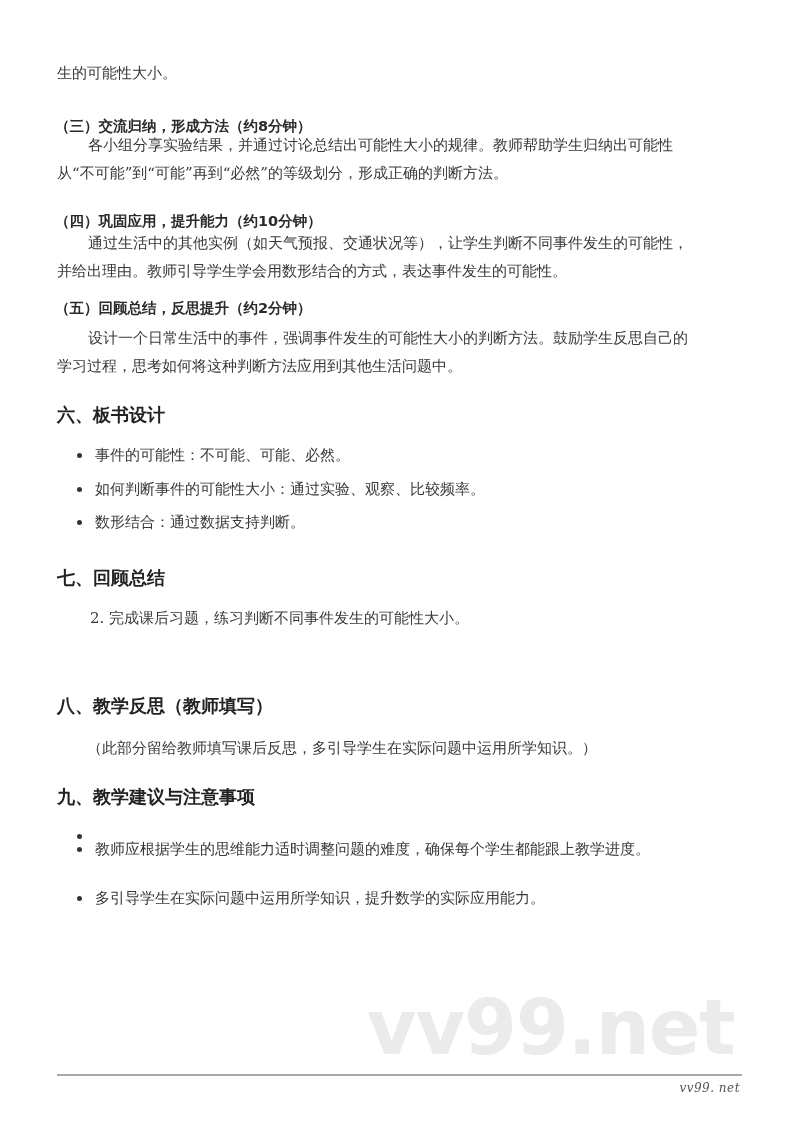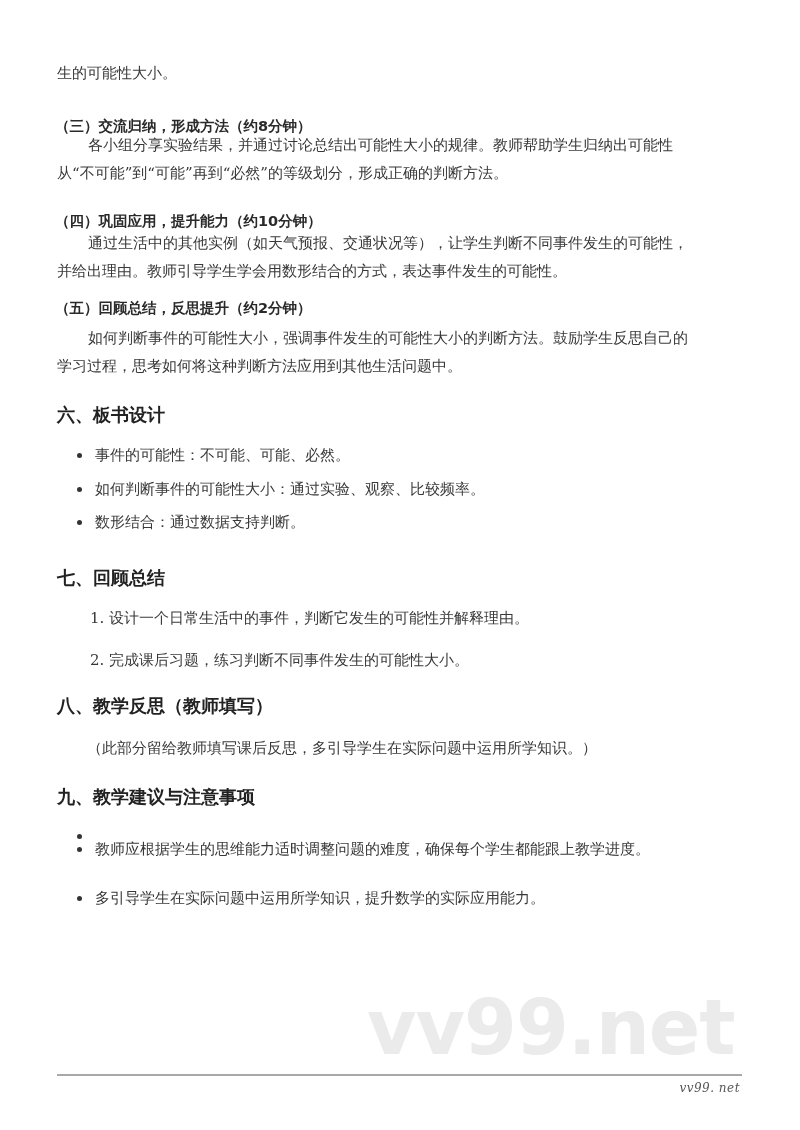--- a/index.html
+++ b/index.html
@@ -36,33 +36,32 @@
 
   <h3 class="sub-h abs" style="top:103px; left:-2px;margin-top:12px;">（三）交流归纳，形成方法（约8分钟）</h3>
   <p class="para abs" style="top:131px; width:690px;">各小组分享实验结果，并通过讨论总结出可能性大小的规律。教师帮助学生归纳出可能性</p>
   <p class="para noindent abs" style="top:159px;">从“不可能”到“可能”再到“必然”的等级划分，形成正确的判断方法。</p>
 
   <h3 class="sub-h abs" style="top:210px; left:-2px;">（四）巩固应用，提升能力（约10分钟）</h3>
   <p class="para abs" style="top:229px; width:690px;">通过生活中的其他实例（如天气预报、交通状况等），让学生判断不同事件发生的可能性，</p>
   <p class="para noindent abs" style="top:257px;">并给出理由。教师引导学生学会用数形结合的方式，表达事件发生的可能性。</p>
 
   <h3 class="sub-h abs" style="top:297px; left:-2px;">（五）回顾总结，反思提升（约2分钟）</h3>
-  <p class="para abs" style="top:324px; width:690px;">如何判断事件的可能性大小，强调事件发生的可能性大小的判断方法。鼓励学生反思自己的</p>
+  <p class="para abs" style="top:324px; width:690px;">设计一个日常生活中的事件，强调事件发生的可能性大小的判断方法。鼓励学生反思自己的</p>
   <p class="para noindent abs" style="top:352px;">学习过程，思考如何将这种判断方法应用到其他生活问题中。</p>
 
   <h2 class="sec-h abs" style="top:402px;">六、板书设计</h2>
   <ul class="bullets abs" style="top:445px;">
     <li style="margin-bottom:14px;"><span class="dot"></span><span>事件的可能性：不可能、可能、必然。</span></li>
     <li style="margin-bottom:13px;"><span class="dot"></span><span>如何判断事件的可能性大小：通过实验、观察、比较频率。</span></li>
     <li><span class="dot"></span><span>数形结合：通过数据支持判断。</span></li>
   </ul>
 
   <h2 class="sec-h abs" style="top:565px;">七、回顾总结</h2>
   <ol class="olist abs" style="top:608px;">
-    <li style="margin-bottom:22px;"><span class="num">1.</span><span>设计一个日常生活中的事件，判断它发生的可能性并解释理由。</span></li>
     <li><span class="num">2.</span><span>完成课后习题，练习判断不同事件发生的可能性大小。</span></li>
   </ol>
 
   <h2 class="sec-h abs" style="top:693px;">八、教学反思（教师填写）</h2>
   <p class="para noindent abs" style="top:734px; left:30px;">（此部分留给教师填写课后反思，多引导学生在实际问题中运用所学知识。）</p>
 
   <h2 class="sec-h abs" style="top:784px;">九、教学建议与注意事项</h2>
   <ul class="bullets abs" style="top:826px;">
     <li style="margin-bottom:13px;"><span class="dot"></span></li>
     <li style="margin-bottom:29px;"><span class="dot"></span><span>教师应根据学生的思维能力适时调整问题的难度，确保每个学生都能跟上教学进度。</span></li>

